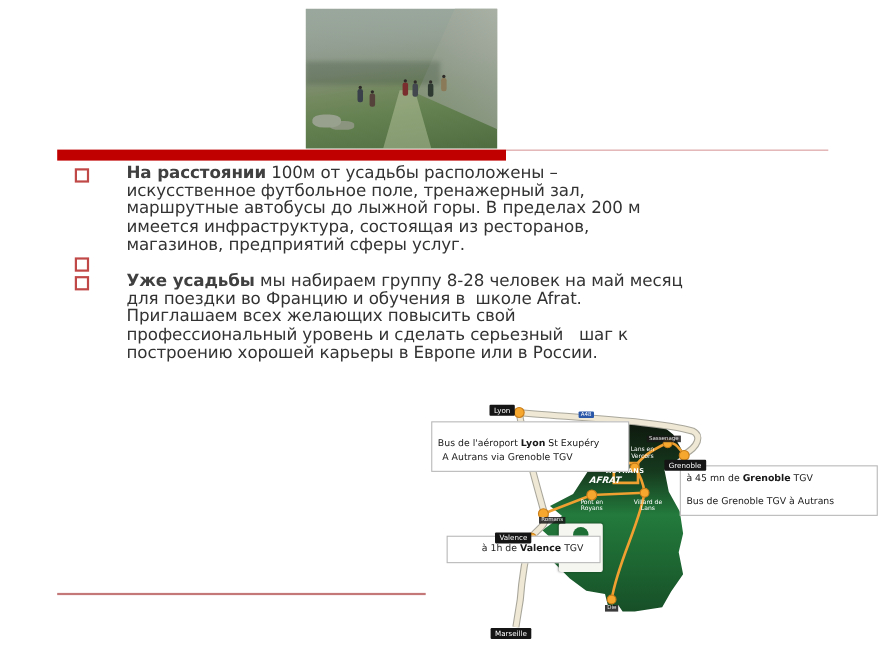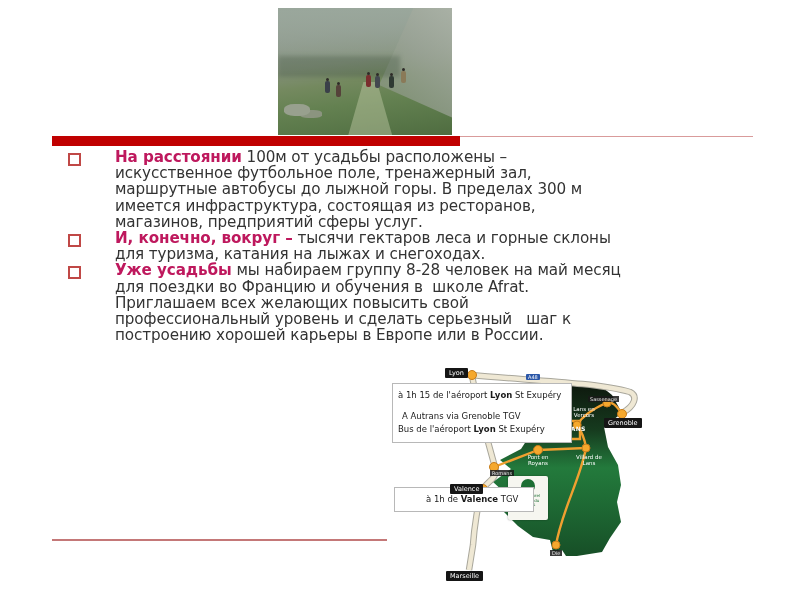--- a/index.html
+++ b/index.html
@@ -27,21 +27,21 @@
   .bar-thick{position:absolute;left:52px;top:136px;width:408px;height:10px;background:#c00000;}
   .line-top{position:absolute;left:460px;top:136px;width:293px;height:1px;background:#d99b9b;}
   .line-bottom{position:absolute;left:52px;top:539px;width:335px;height:2px;background:#c47878;}
 
   
   .bullets{position:absolute;left:52px;top:149px;width:620px;color:#333;}
   .brow{display:flex;align-items:flex-start;}
   .bcell{width:63px;flex:0 0 63px;}
   .bsq{display:block;margin:4px 0 0 16px;width:9px;height:9px;border:2px solid #c04846;background:#fff;}
   .btxt{font-size:15.2px;line-height:16.2px;white-space:pre-wrap;letter-spacing:-0.1px;}
-  .btxt b{color:#be185d;}
+  .btxt b{color:#404040;}
 
   
   .map{position:absolute;left:390px;top:370px;width:410px;height:230px;overflow:visible;}
   .map svg{position:absolute;left:0;top:0;}
   .ibox{position:absolute;background:#fff;border:1px solid #b8b8b8;color:#1a1a1a;
         font-size:8.5px;line-height:1.55;padding:5px 5px;z-index:5;}
   .ibox .gap{height:8px;}
   .clabel{position:absolute;background:#151515;color:#fff;font-size:6.5px;line-height:1.25;
         padding:1px 4px;border-radius:1px;white-space:nowrap;z-index:6;}
   .slabel{position:absolute;background:rgba(25,25,25,.85);color:#e8e8e8;font-size:5px;line-height:1.2;
@@ -80,30 +80,28 @@
   <div class="line-top"></div>
   <div class="line-bottom"></div>
 
   <div class="bullets">
     <div class="brow">
       <span class="bcell">
           <span class="bsq"></span>
         </span>
       <div class="btxt"><b>На расстоянии</b><span> 100м от усадьбы расположены –
 искусственное футбольное поле, тренажерный зал,
-маршрутные автобусы до лыжной горы. В пределах 300 м
+маршрутные автобусы до лыжной горы. В пределах 200 м
 имеется инфраструктура, состоящая из ресторанов,
 магазинов, предприятий сферы услуг.</span></div>
     </div>
     <div class="brow">
       <span class="bcell">
           <span class="bsq"></span>
         </span>
-      <div class="btxt"><b>И, конечно, вокруг –</b><span> тысячи гектаров леса и горные склоны
-для туризма, катания на лыжах и снегоходах.</span></div>
     </div>
     <div class="brow">
       <span class="bcell">
           <span class="bsq"></span>
         </span>
       <div class="btxt"><b>Уже усадьбы</b><span> мы набираем группу 8-28 человек на май месяц
 для поездки во Францию и обучения в  школе Afrat.
 Приглашаем всех желающих повысить свой
 профессиональный уровень и сделать серьезный   шаг к
 построению хорошей карьеры в Европе или в России.</span></div>
@@ -171,25 +169,29 @@
     <div class="glabel afrat" style="left:146px;top:62px;">AFRAT</div>
     <div class="glabel" style="left:132px;top:84px;width:32px;">Pont en Royans</div>
     <div class="glabel" style="left:183px;top:84px;width:32px;">Villard de Lans</div>
 
     <div class="park">
       <div class="emblem"></div>
       <div class="ptxt">Parc naturel régional du Vercors</div>
     </div>
 
     <div class="ibox" style="left:2px;top:13px;width:168px;">
-      <div><span>à 1h 15  de l'aéroport </span><b>Lyon</b><span> St Exupéry</span></div>
       <div class="gap"></div>
+      <div><span>Bus de l'aéroport </span><b>Lyon</b><span> St Exupéry</span></div>
       <div style="padding-left:4px;">A Autrans via Grenoble TGV</div>
-      <div><span>Bus de l'aéroport </span><b>Lyon</b><span> St Exupéry</span></div>
     </div>
 
+    <div class="ibox" style="left:228px;top:53px;width:168px;">
+      <div><span>à 45 mn de </span><b>Grenoble</b><span> TGV</span></div>
+      <div class="gap"></div>
+      <div>Bus de Grenoble TGV  à  Autrans</div>
+    </div>
 
-    <div class="ibox" style="left:4px;top:117px;width:102px;padding-left:31px;">
+    <div class="ibox" style="left:16px;top:117px;width:102px;padding-left:31px;">
       <div><span>à 1h   de </span><b>Valence</b><span> TGV</span></div>
     </div>
   </div>
 
 </div>
 
 </body></html>

